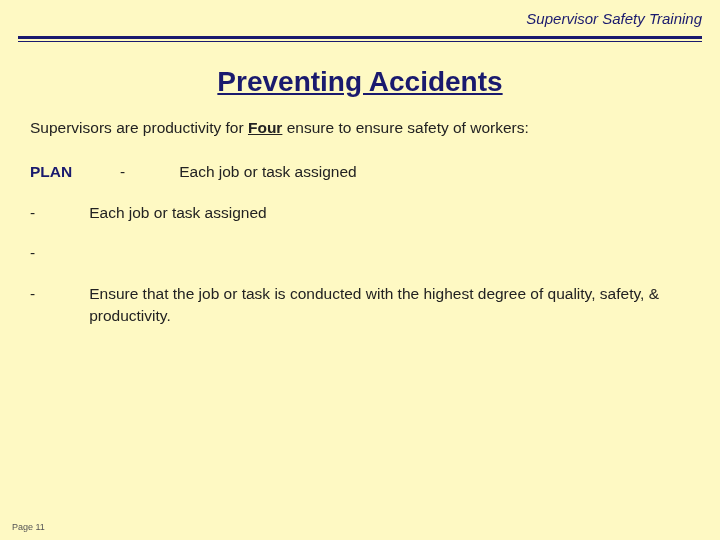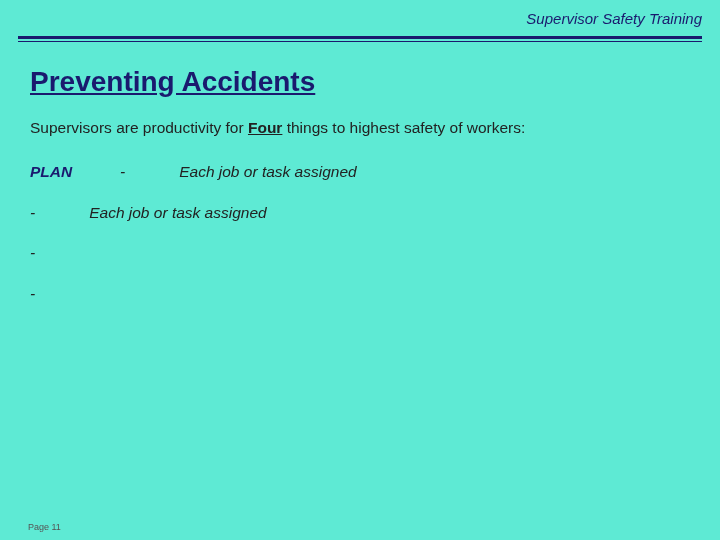--- a/index.html
+++ b/index.html
@@ -9,21 +9,21 @@
       height: 540px;
       background: #ffffff;
       font-family: Arial, sans-serif;
       overflow: hidden;
       position: relative;
     }
 
     .slide {
       width: 720px;
       height: 540px;
-      background: #5eead4;
+      background: #fef9c3;
       position: relative;
       padding: 0;
     }
 
     .header {
       text-align: right;
       padding: 10px 18px 4px 18px;
     }
 
     .header-title {
@@ -44,20 +44,21 @@
       padding: 18px 30px 10px 30px;
     }
 
     .section-title {
       font-size: 28px;
       font-weight: bold;
       color: #1a1a6e;
       text-decoration: underline;
       margin-bottom: 18px;
       margin-top: 6px;
+      text-align: center;
     }
 
     .intro-text {
       font-size: 15.5px;
       color: #222;
       line-height: 1.5;
       margin-bottom: 22px;
     }
 
     .intro-text .bold-word {
@@ -66,21 +67,20 @@
     }
 
     .item-row {
       display: flex;
       flex-direction: row;
       align-items: flex-start;
       margin-bottom: 18px;
       font-size: 15.5px;
       color: #222;
       line-height: 1.45;
-      font-style: italic;
     }
 
     .item-key {
       font-weight: bold;
       color: #1a1a6e;
       min-width: 90px;
       flex-shrink: 0;
     }
 
     .item-sep {
@@ -91,61 +91,62 @@
 
     .item-desc {
       color: #222;
       flex: 1;
       margin-left: 48px;
     }
 
     .footer {
       position: absolute;
       bottom: 8px;
-      left: 28px;
+      left: 12px;
       font-size: 9px;
       color: #555;
     }
   </style>
 </head>
 <body>
 
 <div class="slide">
 
   <div class="header">
     <span class="header-title">Supervisor Safety Training</span>
   </div>
 
   <div class="header-lines"></div>
 
   <div class="content">
 
     <div class="section-title">Preventing Accidents</div>
 
     <div class="intro-text">
-      <span>Supervisors are productivity for </span><span class="bold-word">Four</span><span> things to highest safety of workers:</span>
+      <span>Supervisors are productivity for </span><span class="bold-word">Four</span><span> ensure to ensure safety of workers:</span>
     </div>
 
     <div class="item-row">
       <span class="item-key">PLAN</span>
       <span class="item-sep">-</span>
       <span class="item-desc">Each job or task assigned</span>
     </div>
 
     <div class="item-row">
       <span class="item-sep">-</span>
       <span class="item-desc">Each job or task assigned</span>
     </div>
 
     <div class="item-row">
       <span class="item-sep">-</span>
     </div>
 
     <div class="item-row">
       <span class="item-sep">-</span>
+      <span class="item-desc">Ensure that the job or task is conducted with the highest degree of quality, safety, &amp; productivity.</span>
     </div>
 
   </div>
 
   <div class="footer">
     <span>Page 11</span>
   </div>
 
 </div>
 

